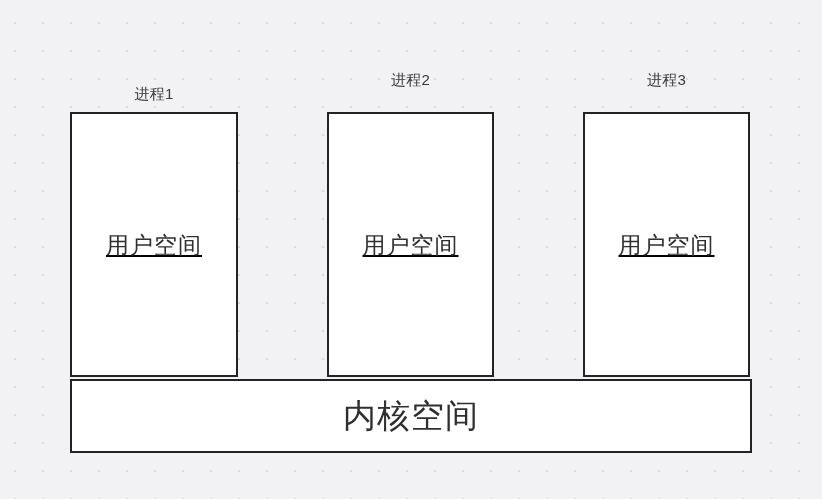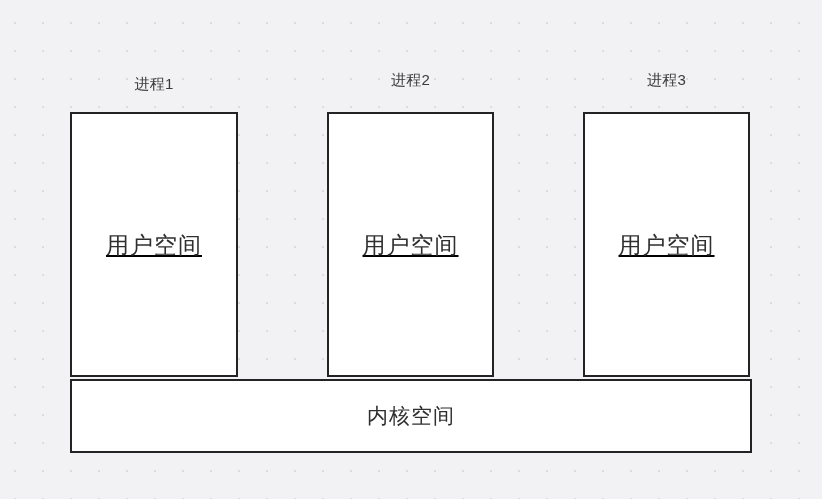--- a/index.html
+++ b/index.html
@@ -53,40 +53,40 @@
     color: #2f2f2f;
     letter-spacing: 1px;
     white-space: nowrap;
   }
 
   
   #box-1 { left: 70px;  top: 112px; width: 168px; height: 265px; }
   #box-2 { left: 327px; top: 112px; width: 167px; height: 265px; }
   #box-3 { left: 583px; top: 112px; width: 167px; height: 265px; }
 
-  #label-1 { left: 70px;  top: 74px; width: 168px; }
+  #label-1 { left: 70px;  top: 84px; width: 168px; }
   #label-2 { left: 327px; top: 70px; width: 167px; }
   #label-3 { left: 583px; top: 70px; width: 167px; }
 
   
   #kernel-bar {
     position: absolute;
     left: 70px;
     top: 379px;
     width: 682px;
     height: 74px;
     background: #ffffff;
     border: 2px solid #232326;
     box-sizing: border-box;
     display: flex;
     align-items: center;
     justify-content: center;
   }
   #kernel-bar .box-text {
-    font-size: 21px;
+    font-size: 33px;
     line-height: 32px;
     color: #2f2f2f;
     letter-spacing: 1px;
     white-space: nowrap;
   }
 </style>
 </head>
 <body>
 
 <div id="canvas">

